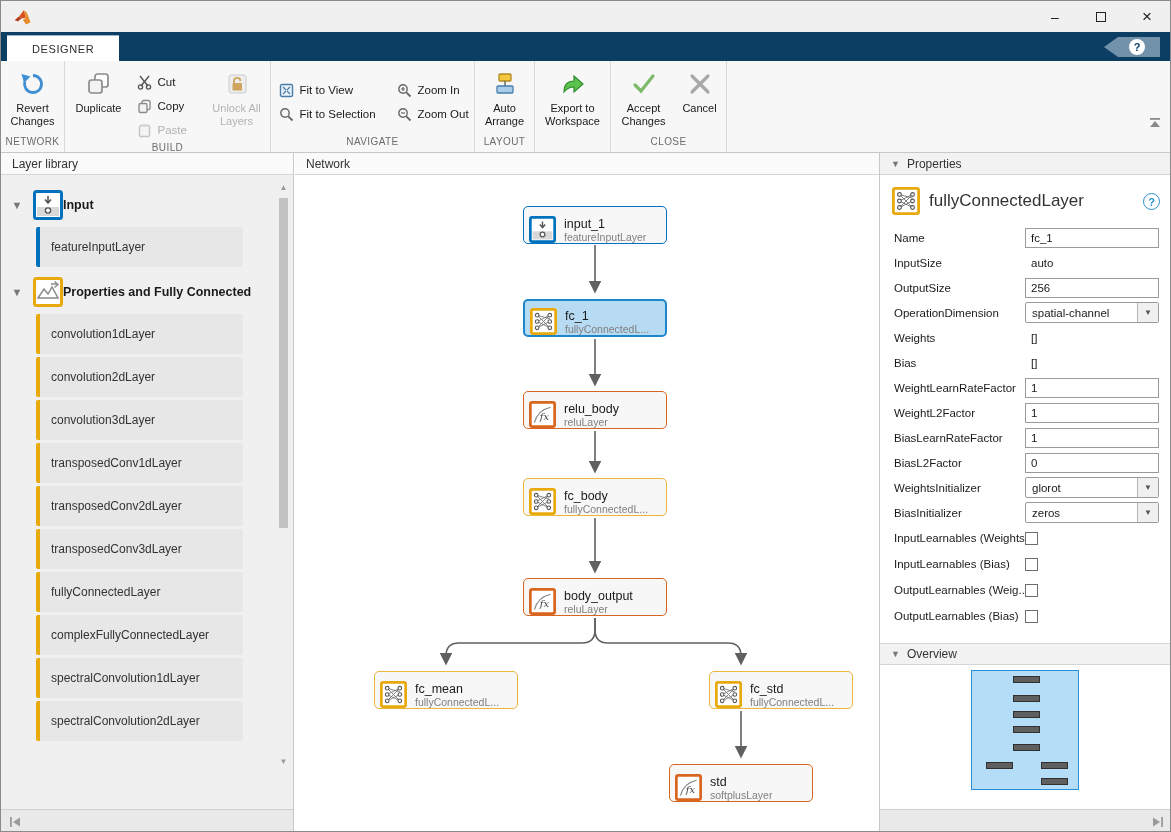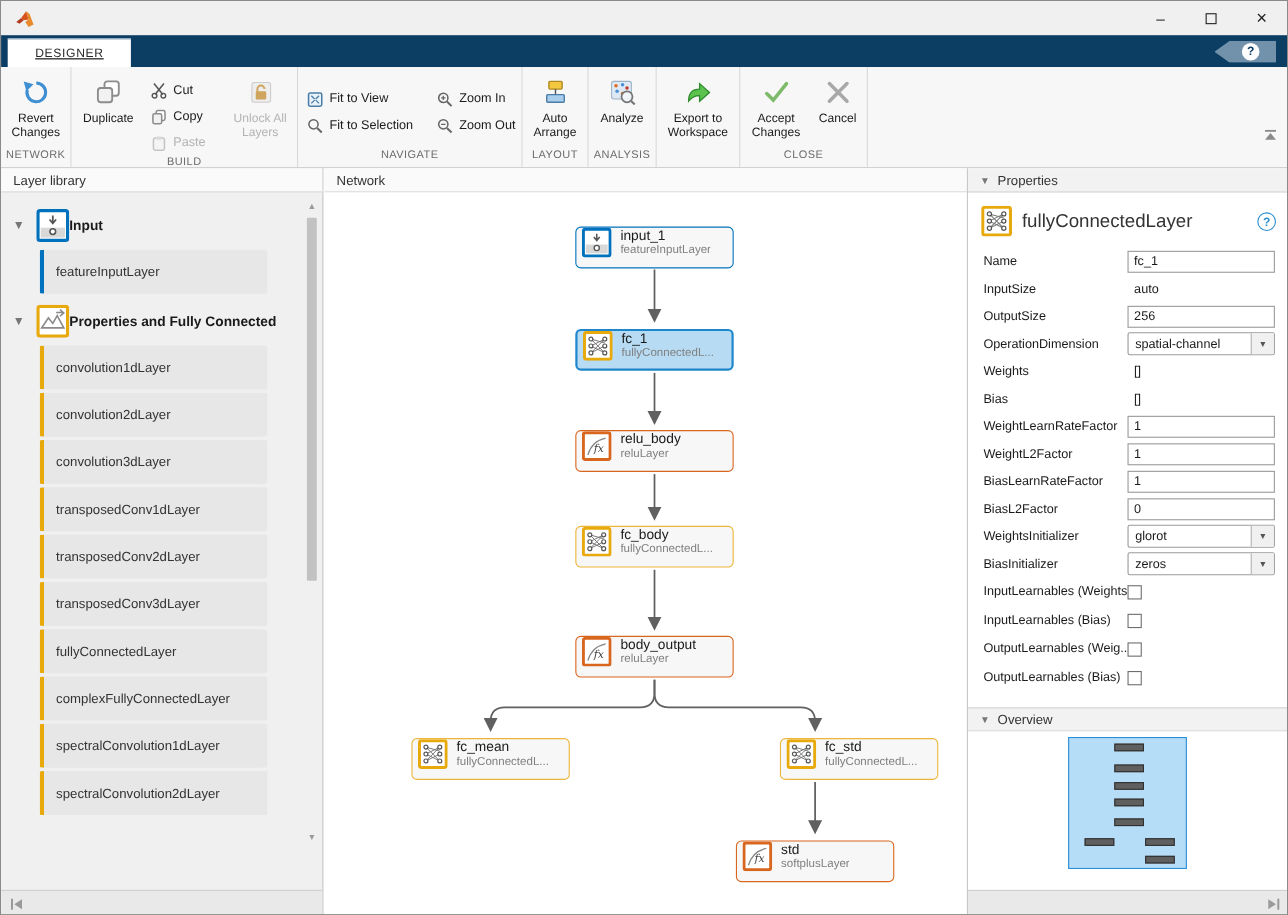--- a/index.html
+++ b/index.html
@@ -9,21 +9,21 @@
   
   .titlebar { height:31px; background:#f0f0f0; display:flex; align-items:center; }
   .titlebar .logo { width:18px; height:18px; margin-left:13px; }
   .titlebar .title { font-size:12px; color:#1a1a1a; margin-left:9px; flex:1;margin-top:44px; }
   .wctl { display:flex; height:100%; }
   .wctl .wbtn { width:46px; height:100%; display:flex; align-items:center; justify-content:center; color:#222; font-size:14px; }
   .wbtn .maxbox { width:10px; height:10px; border:1.4px solid #222; display:inline-block; }
   .wbtn.close { font-size:17px; }
 
   
-  .tabstrip { height:29px; background:#0c3d63; display:flex; align-items:flex-end; position:relative;text-decoration:underline; }
+  .tabstrip { height:29px; background:#0c3d63; display:flex; align-items:flex-end; position:relative; }
   .tab { background:#fff; color:#2b2b2b; font-size:11px; letter-spacing:.6px; padding:0 25px; height:26px; line-height:26px; margin-left:6px; border-top:1px solid #9fb6c8; }
   .help-tag { position:absolute; right:10px; top:5px; width:56px; height:20px; background:#7292ab; clip-path:polygon(14px 0,100% 0,100% 100%,14px 100%,0 50%); display:flex; align-items:center; justify-content:center; }
   .help-tag .qc { width:16px; height:16px; border-radius:50%; background:#fff; color:#0c3d63; font-size:11px; font-weight:bold; text-align:center; line-height:16px; margin-left:10px; }
 
   
   .toolbar { height:92px; background:#f7f7f7; border-bottom:1px solid #c8c8c8; display:flex; position:relative; }
   .tgroup { display:flex; flex-direction:column; border-right:1px solid #d9d9d9; padding-top:5px; }
   .g-buttons { flex:1; display:flex; align-items:flex-start; justify-content:center; }
   .g-label { height:16px; font-size:10px; color:#6b6b6b; text-align:center; letter-spacing:.4px; }
   .bigbtn { width:62px; display:flex; flex-direction:column; align-items:center; padding-top:3px; cursor:default; }
@@ -59,21 +59,21 @@
   .lib-item span { font-size:12px; color:#333; margin-left:11px; }
   .lib-scroll { position:absolute; right:3px; top:6px; width:13px; height:588px; }
   .sarrow { width:13px; height:14px; color:#9a9a9a; font-size:8px; text-align:center; line-height:14px; }
   .sthumb { width:9px; margin-left:2px; height:330px; background:#c2c2c2; border-radius:1px; margin-top:3px; }
   .collapse-bar { position:absolute; left:0; bottom:0; width:100%; height:24px; background:#e9e9e9; border-top:1px solid #cfcfcf; display:flex; align-items:center; }
   .collapse-bar.leftbar { padding-left:8px; }
   .collapse-bar.rightbar { justify-content:flex-end; padding-right:8px; }
 
   
   .canvas { position:relative; width:584px; height:658px; background:#fff; }
-  .node { position:absolute; width:144px; height:38px; background:#f7f7f7; border:1.5px solid #999; border-radius:5px; display:flex; align-items:flex-start; padding-left:5px; }
+  .node { position:absolute; width:144px; height:38px; background:#f7f7f7; border:1.5px solid #999; border-radius:5px; display:flex; align-items:flex-end; padding-left:5px; }
   .node .nicon { width:27px; height:27px; flex:none; }
   .node .ntxt { margin-left:8px; overflow:hidden; }
   .node .nt { font-size:12.5px; color:#1a1a1a; line-height:14px; }
   .node .ns { font-size:10.5px; color:#808080; line-height:12px; white-space:nowrap; overflow:hidden; text-overflow:ellipsis; max-width:102px; }
   .node.b-blue { border-color:#0072bd; }
   .node.b-yellow { border-color:#ecb63a; }
   .node.b-orange { border-color:#d9661e; }
   .node.selected { background:#b7dbf3; border:2px solid #1e86cc; }
 
   
@@ -255,40 +255,20 @@
                 <line x1="13" y1="10" x2="13" y2="15" stroke="#555" stroke-width="1.3"></line>
                 <rect x="5" y="15" width="16" height="7" rx="1" fill="#a9cdea" stroke="#4a7ea8" stroke-width="1.3"></rect>
               </svg>
           </span>
           <span class="blabel">Auto Arrange</span>
         </div>
       </div>
       <div class="g-label">LAYOUT</div>
     </div>
 
-    <div class="tgroup" style="width:62px;">
-      <div class="g-buttons">
-        <div class="bigbtn" style="width:60px;">
-          <span class="bicon">
-            <svg width="26" height="26" viewBox="0 0 26 26">
-                <rect x="3" y="3" width="18" height="16" rx="2" fill="#dfe9f3" stroke="#9fb4c8"></rect>
-                <circle cx="7" cy="7" r="1.6" fill="#e06a1e"></circle>
-                <circle cx="13" cy="6" r="1.6" fill="#4a90d9"></circle>
-                <circle cx="17" cy="9" r="1.6" fill="#c0392b"></circle>
-                <circle cx="8" cy="12" r="1.6" fill="#4a90d9"></circle>
-                <circle cx="13" cy="14" r="1.6" fill="#e06a1e"></circle>
-                <circle cx="17" cy="17" r="5" fill="#f4f8fc" fill-opacity="0.85" stroke="#777" stroke-width="1.6"></circle>
-                <line x1="20.8" y1="20.8" x2="24" y2="24" stroke="#777" stroke-width="2"></line>
-              </svg>
-          </span>
-          <span class="blabel">Analyze</span>
-        </div>
-      </div>
-      <div class="g-label">ANALYSIS</div>
-    </div>
 
     <div class="tgroup" style="width:76px;gap:48px;">
       <div class="g-buttons">
         <div class="bigbtn" style="width:72px;">
           <span class="bicon">
             <svg width="26" height="26" viewBox="0 0 26 26">
                 <path d="M4 21 Q4 10 14 10 L14 5 L23 13 L14 21 L14 16 Q8 16 4 21 Z" fill="#5cc24e" stroke="#2e8b2e" stroke-width="1.2"></path>
               </svg>
           </span>
           <span class="blabel">Export to Workspace</span>

